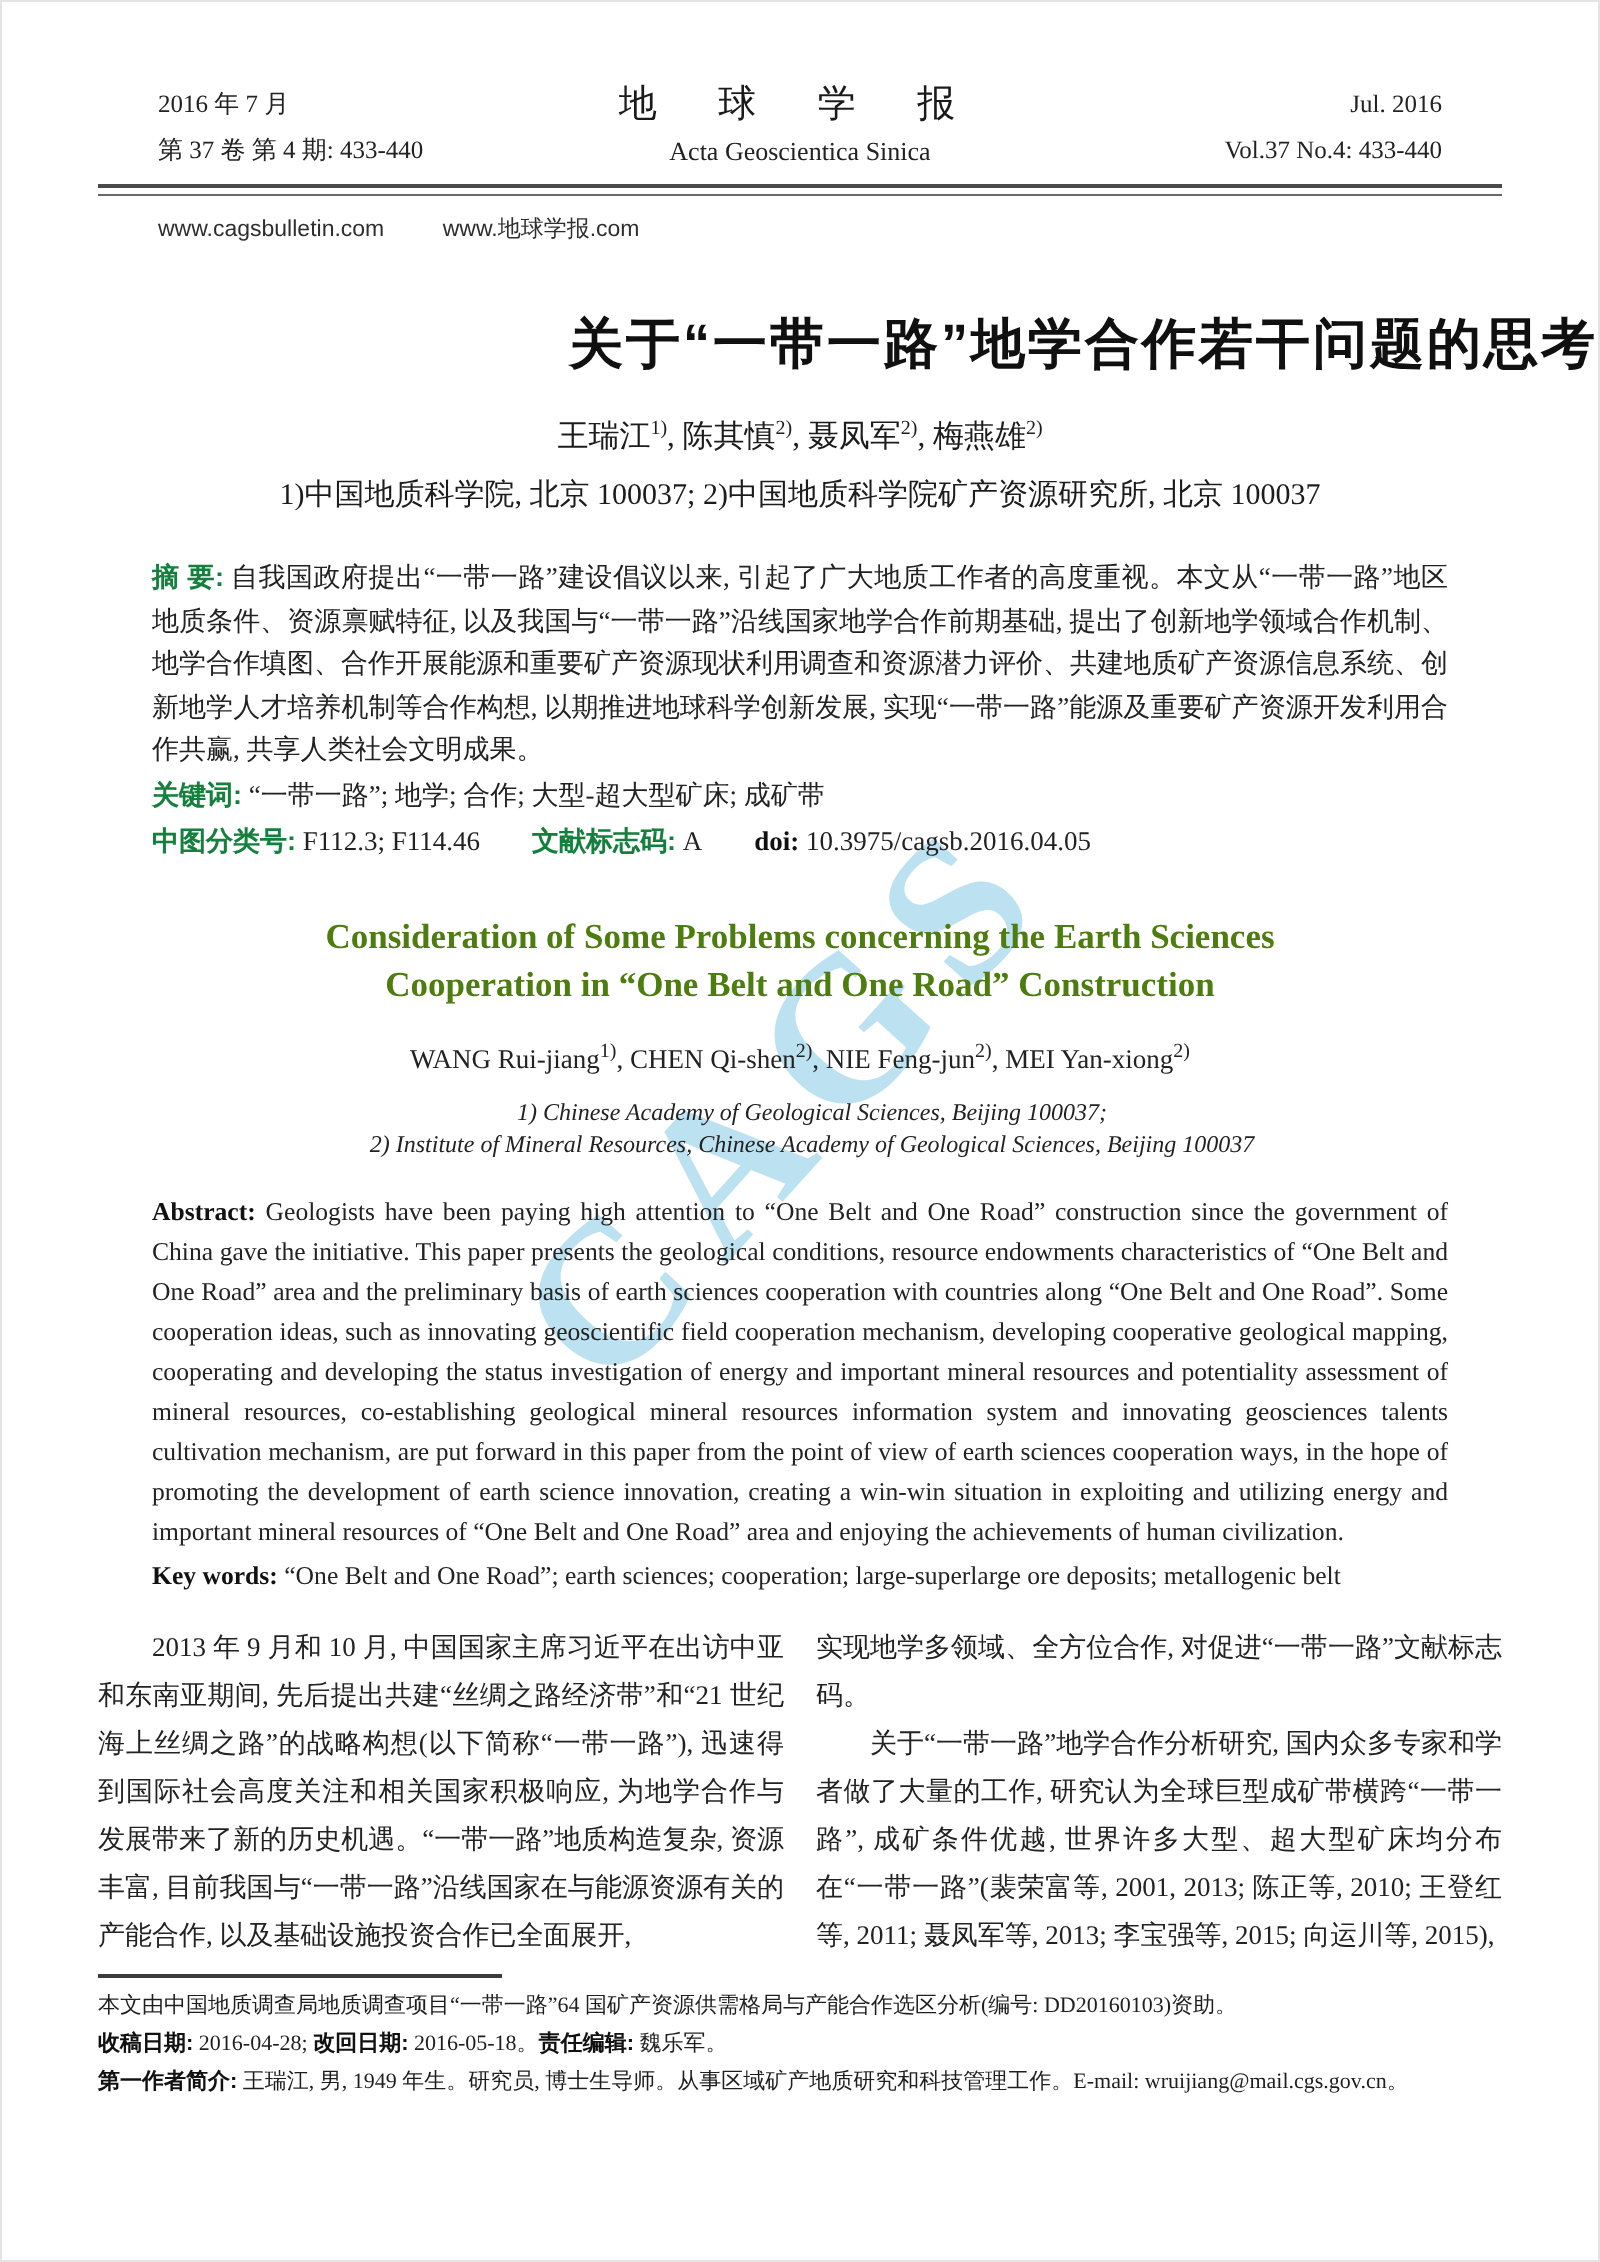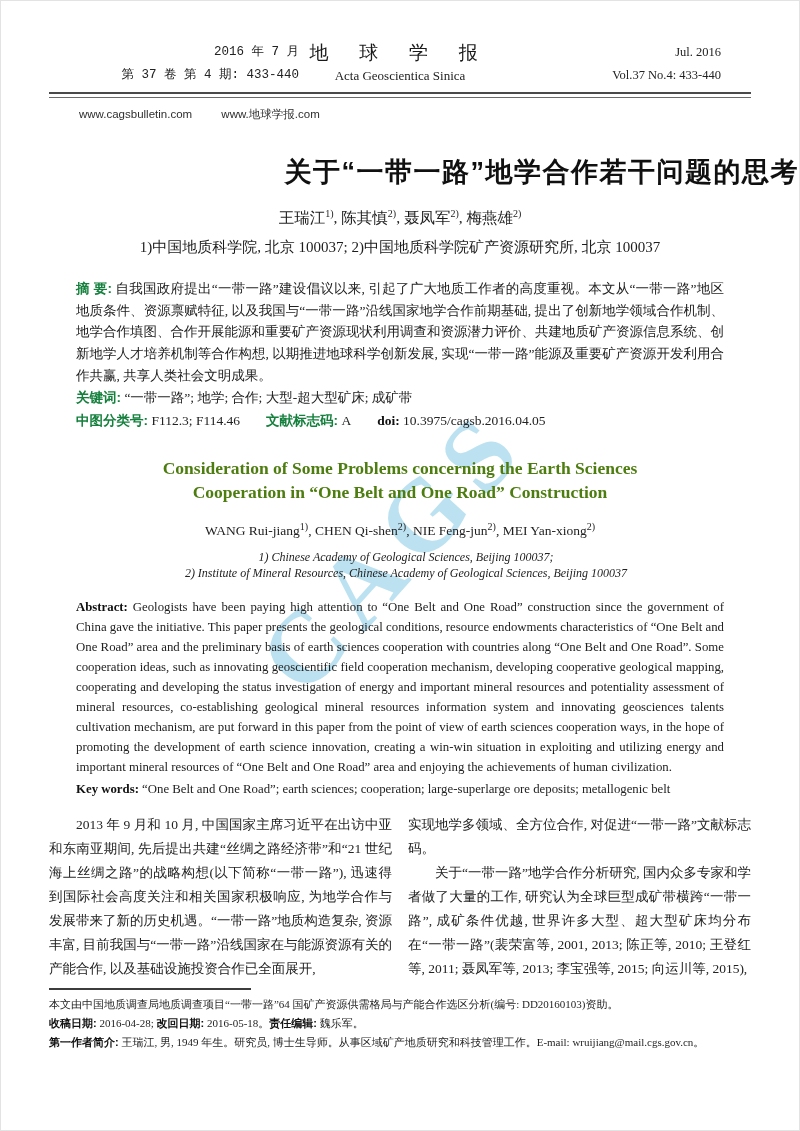--- a/index.html
+++ b/index.html
@@ -14,21 +14,21 @@
     font-family:"Liberation Serif",serif; font-weight:bold;
     font-size:102px; letter-spacing:14px; line-height:1;
     color:#8ccde6; opacity:0.58; transform:rotate(-48deg);
     pointer-events:none; user-select:none;
   }
   .content { position:relative; z-index:1; }
 
   
   .hdr-row { display:flex; justify-content:space-between; align-items:flex-start; padding:40px 78px 0 78px; }
   .hdr-col { font-size:12.5px; line-height:23px; white-space:nowrap; }
-  .hdr-col.left  { text-align:right;  width:220px;font-family:Liberation Mono, monospace; }
+  .hdr-col.left  { text-align:left;  width:220px; }
   .hdr-col.mid   { text-align:center; flex:1; }
   .hdr-col.right { text-align:right; width:220px; }
   .journal-cn { font-size:19px; letter-spacing:13px; line-height:24px; color:#1a1a1a; }
   .journal-en { font-size:13px; line-height:22px; }
   .rule-double { margin:5px 48px 0 48px; height:3px; border-top:2px solid #4a4a4a; border-bottom:1px solid #6a6a6a; }
   .websites { padding:9px 78px 0 78px; font-family:"Liberation Sans","DejaVu Sans",sans-serif; font-size:11.5px; color:#2e2e2e; }
   .websites span { margin-right:26px; }
 
   
   .title-cn { margin-top:33px; text-align:right; font-family:"Liberation Sans","DejaVu Sans",sans-serif; font-weight:bold; font-size:27px; letter-spacing:1.5px; color:#101010; line-height:34px; }

